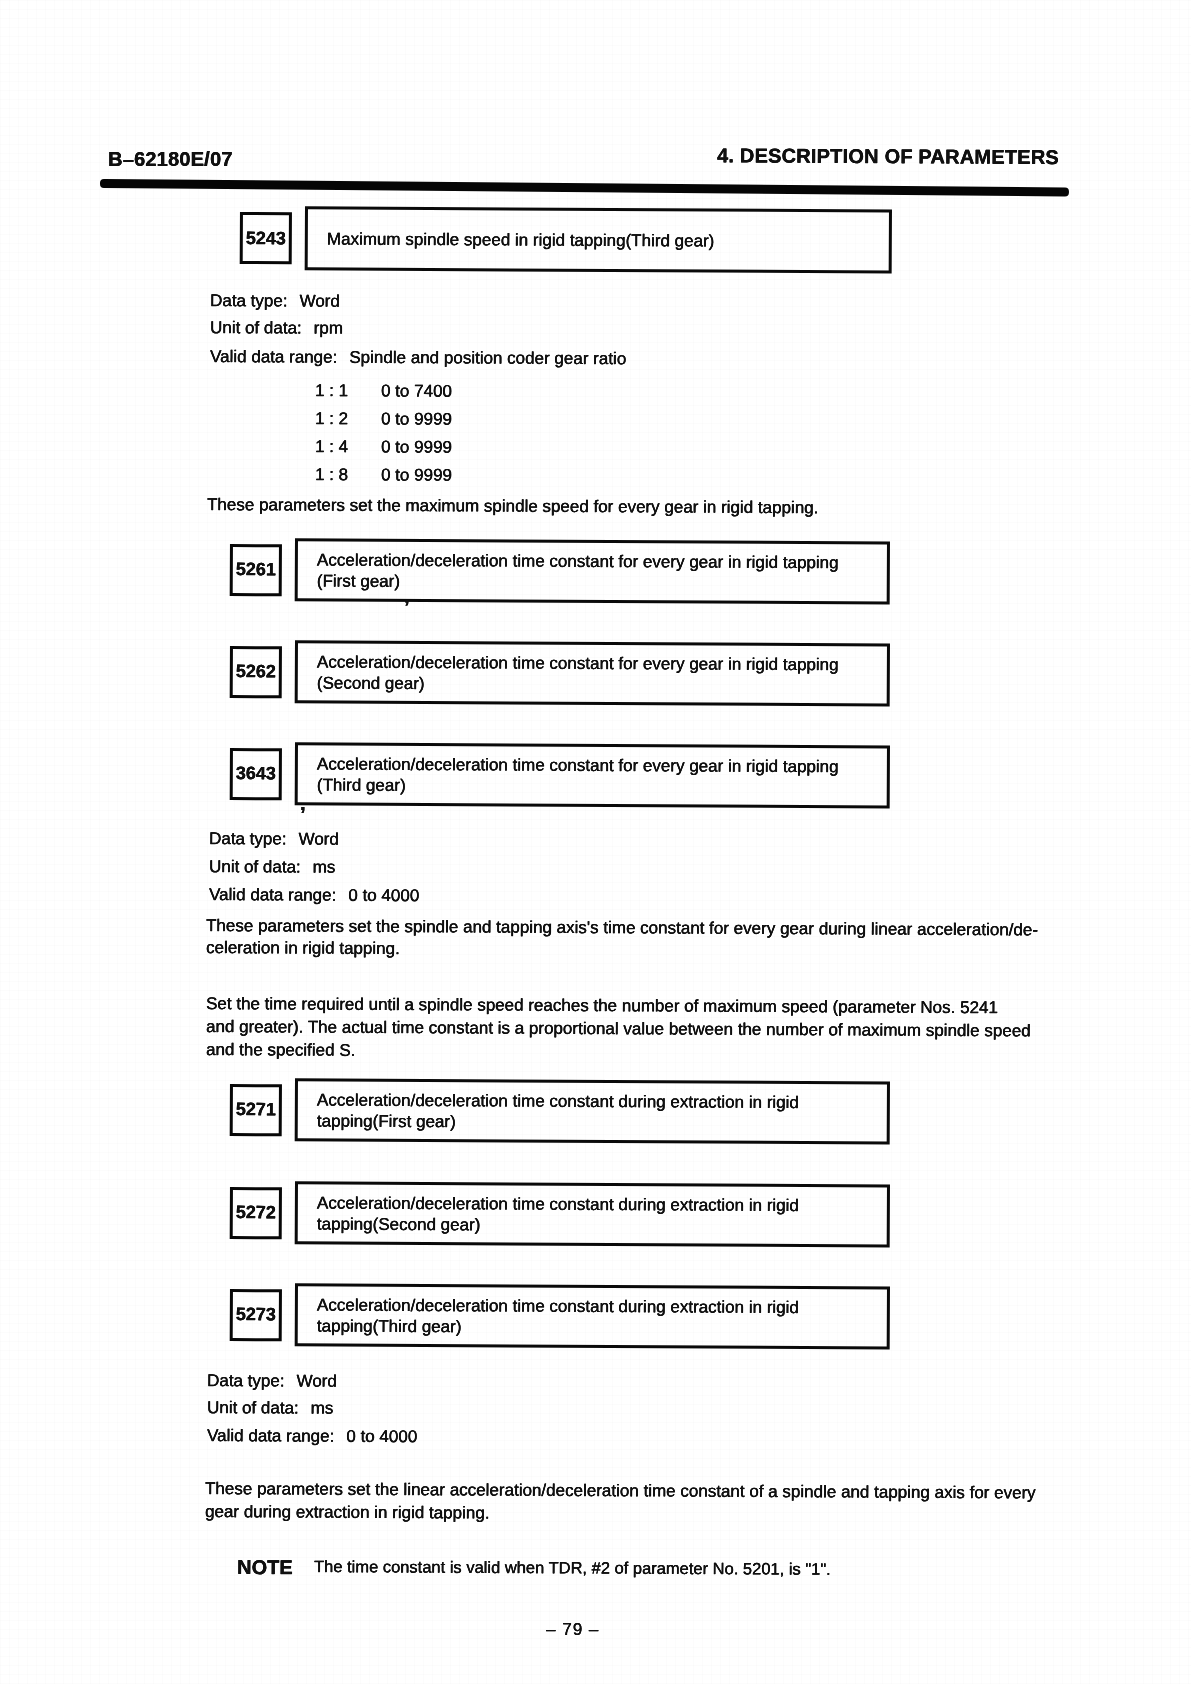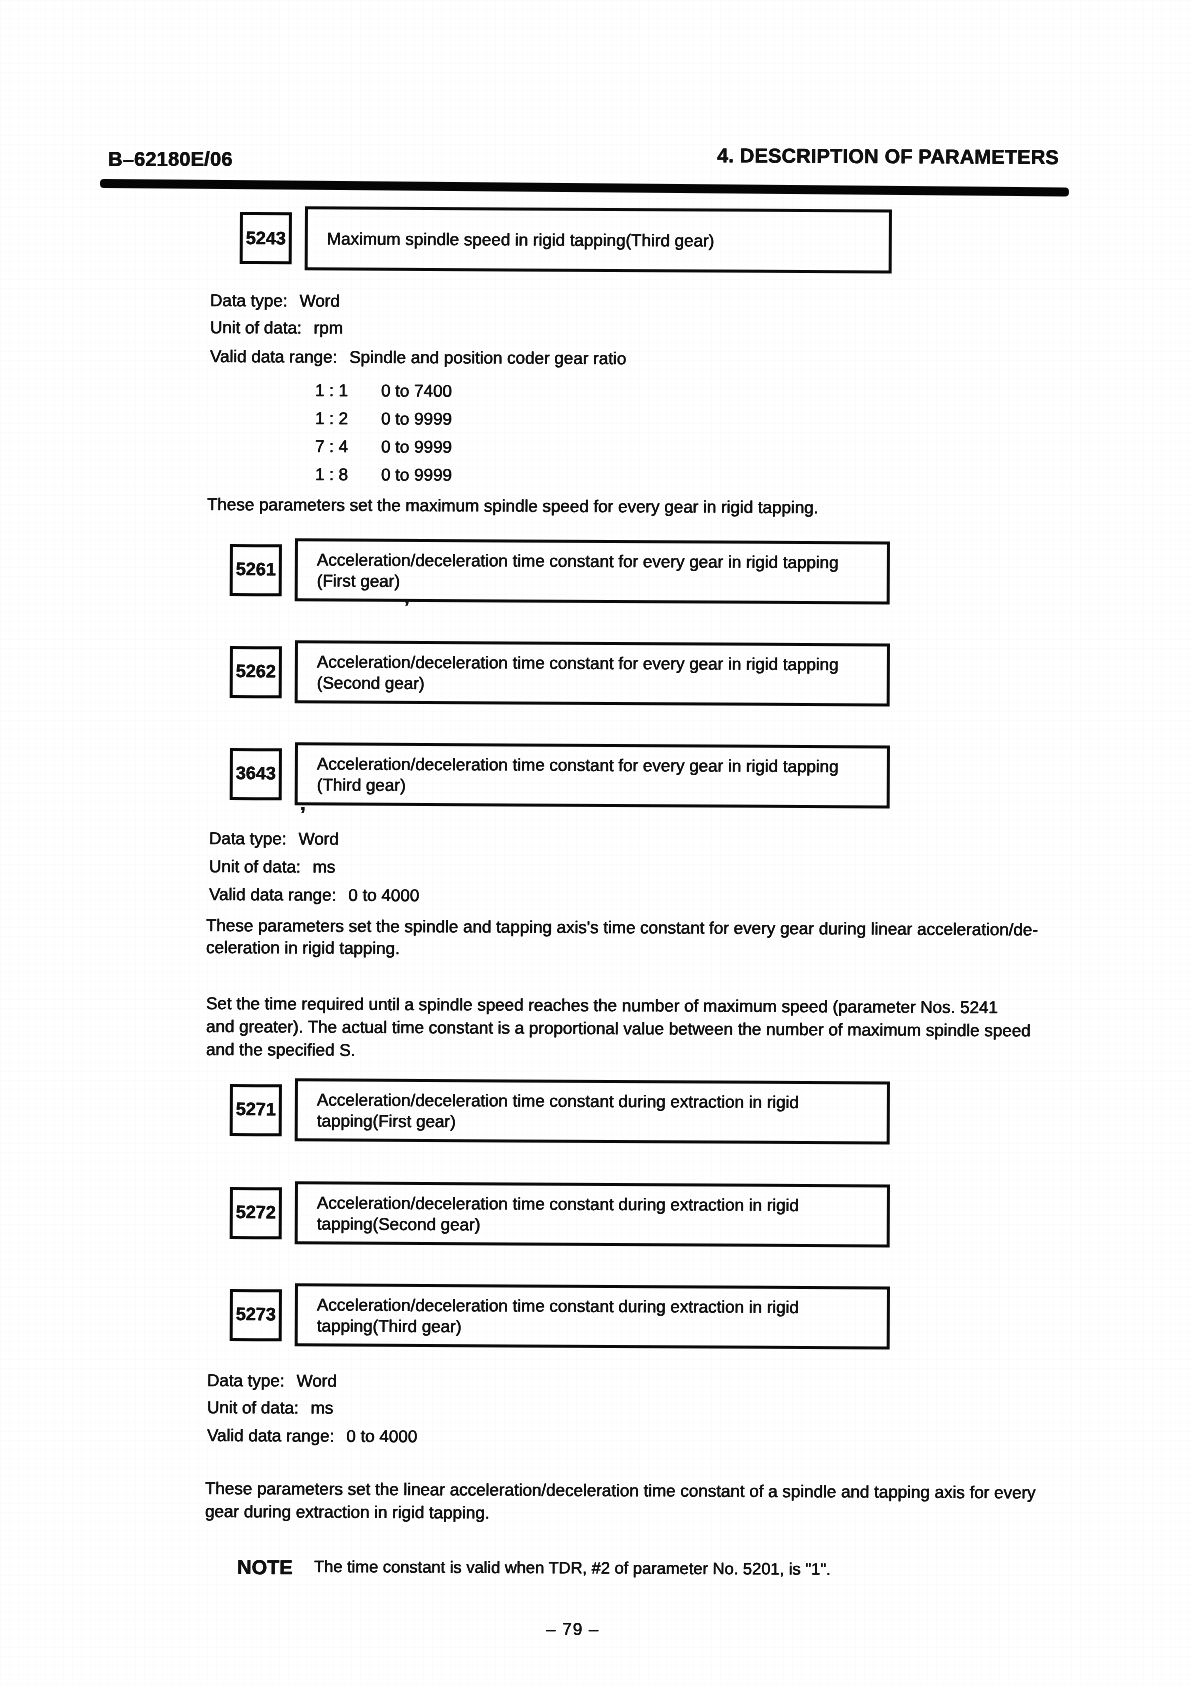--- a/index.html
+++ b/index.html
@@ -46,21 +46,21 @@
   .note-label{ position:absolute; left:237px; top:1556px; font-size:20px; font-weight:700; transform:rotate(0.3deg); }
   .note-text{ position:absolute; left:314px; top:1557px; font-size:16.5px; white-space:nowrap; transform:rotate(0.3deg); transform-origin:0 0; }
   .pagenum{ position:absolute; left:546px; top:1620px; font-size:17px; letter-spacing:1px;text-align:center; }
   .artifact{ position:absolute; font-size:20px; font-weight:700; }
 </style>
 </head>
 <body>
 
 <div class="page">
 
-  <div class="hdr hdr-left txt">B–62180E/06</div>
+  <div class="hdr hdr-left txt">B–62180E/07</div>
   <div class="hdr hdr-right txt">4. DESCRIPTION OF PARAMETERS</div>
   <div class="hdr-rule"></div>
 
   <div class="param-row row-5243 txt" style="left:240px;top:206px;">
     <div class="pnum">5243</div>
     <div class="pdesc">
       <div class="dline">Maximum spindle speed in rigid tapping(Third gear)</div>
     </div>
   </div>
 
@@ -74,21 +74,21 @@
     <span class="lbl">Valid data range:</span><span class="val">Spindle and position coder gear ratio</span>
   </div>
 
   <div class="line txt" style="left:315px;top:381px;">
     <span class="ratio-key">1 : 1</span><span>0 to 7400</span>
   </div>
   <div class="line txt" style="left:315px;top:409px;">
     <span class="ratio-key">1 : 2</span><span>0 to 9999</span>
   </div>
   <div class="line txt" style="left:315px;top:437px;">
-    <span class="ratio-key">7 : 4</span><span>0 to 9999</span>
+    <span class="ratio-key">1 : 4</span><span>0 to 9999</span>
   </div>
   <div class="line txt" style="left:315px;top:465px;">
     <span class="ratio-key">1 : 8</span><span>0 to 9999</span>
   </div>
 
   <div class="line txt" style="left:207px;top:495px;">These parameters set the maximum spindle speed for every gear in rigid tapping.</div>
 
   <div class="param-row row-std txt" style="left:230px;top:538px;">
     <div class="pnum">5261</div>
     <div class="pdesc">

